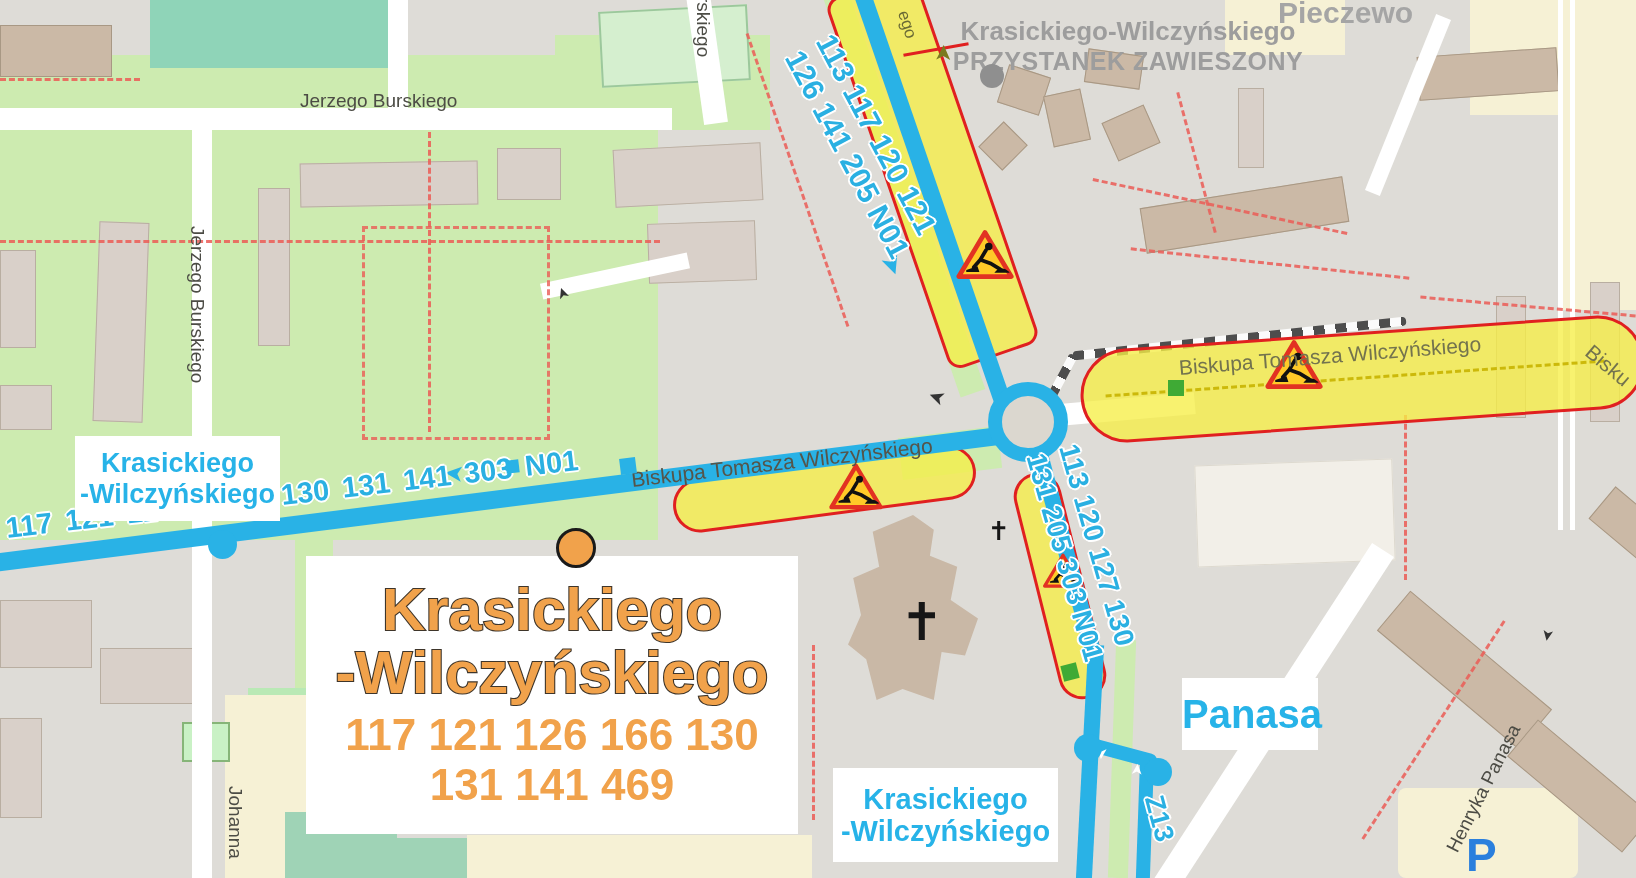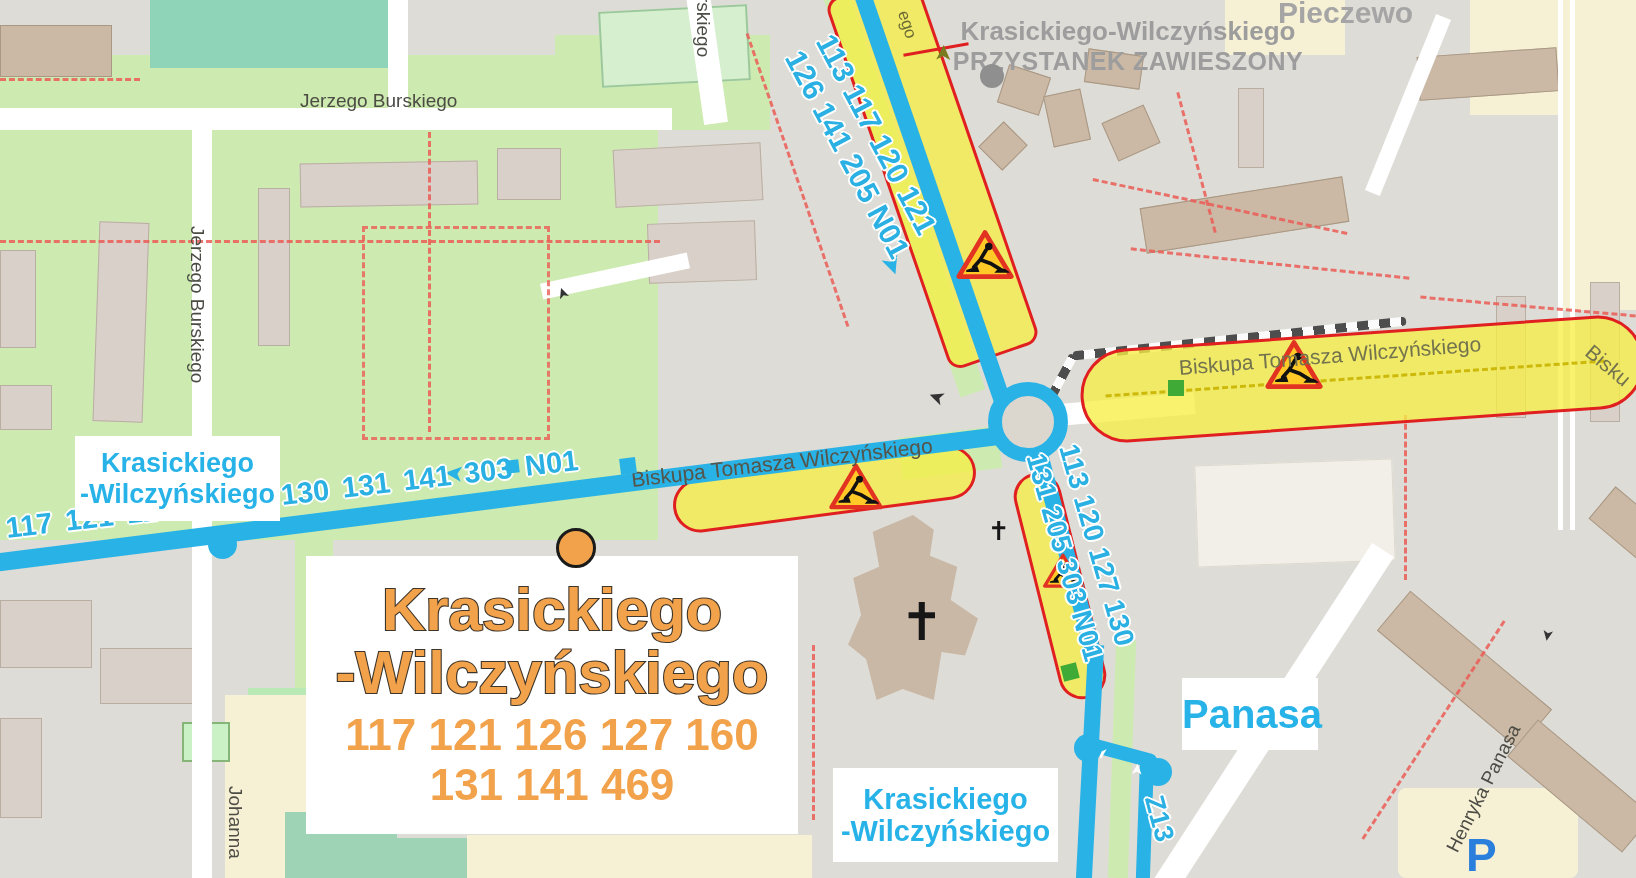--- a/index.html
+++ b/index.html
@@ -223,18 +223,18 @@
     <div>Krasickiego</div>
     <div>-Wilczyńskiego</div>
   </div>
   <div class="wbox" style="left:1182px;top:678px;width:136px;height:72px;font-size:40px;">
     <div>Panasa</div>
   </div>
 
   <div class="wbox" style="left:306px;top:556px;width:492px;height:278px;">
     <div class="bigname" style="font-size:60px;">Krasickiego</div>
     <div class="bigname" style="font-size:60px;">-Wilczyńskiego</div>
-    <div class="bignum" style="font-size:44px;margin-top:6px;">117 121 126 127 160</div>
+    <div class="bignum" style="font-size:44px;margin-top:6px;">117 121 126 166 130</div>
     <div class="bignum" style="font-size:44px;">131 141 469</div>
   </div>
   <div class="dot" style="left:556px;top:528px;width:40px;height:40px;background:#f1a24b;border:3px solid #1a1a1a;box-sizing:border-box;"></div>
 
 </div>
 
 </body></html>

